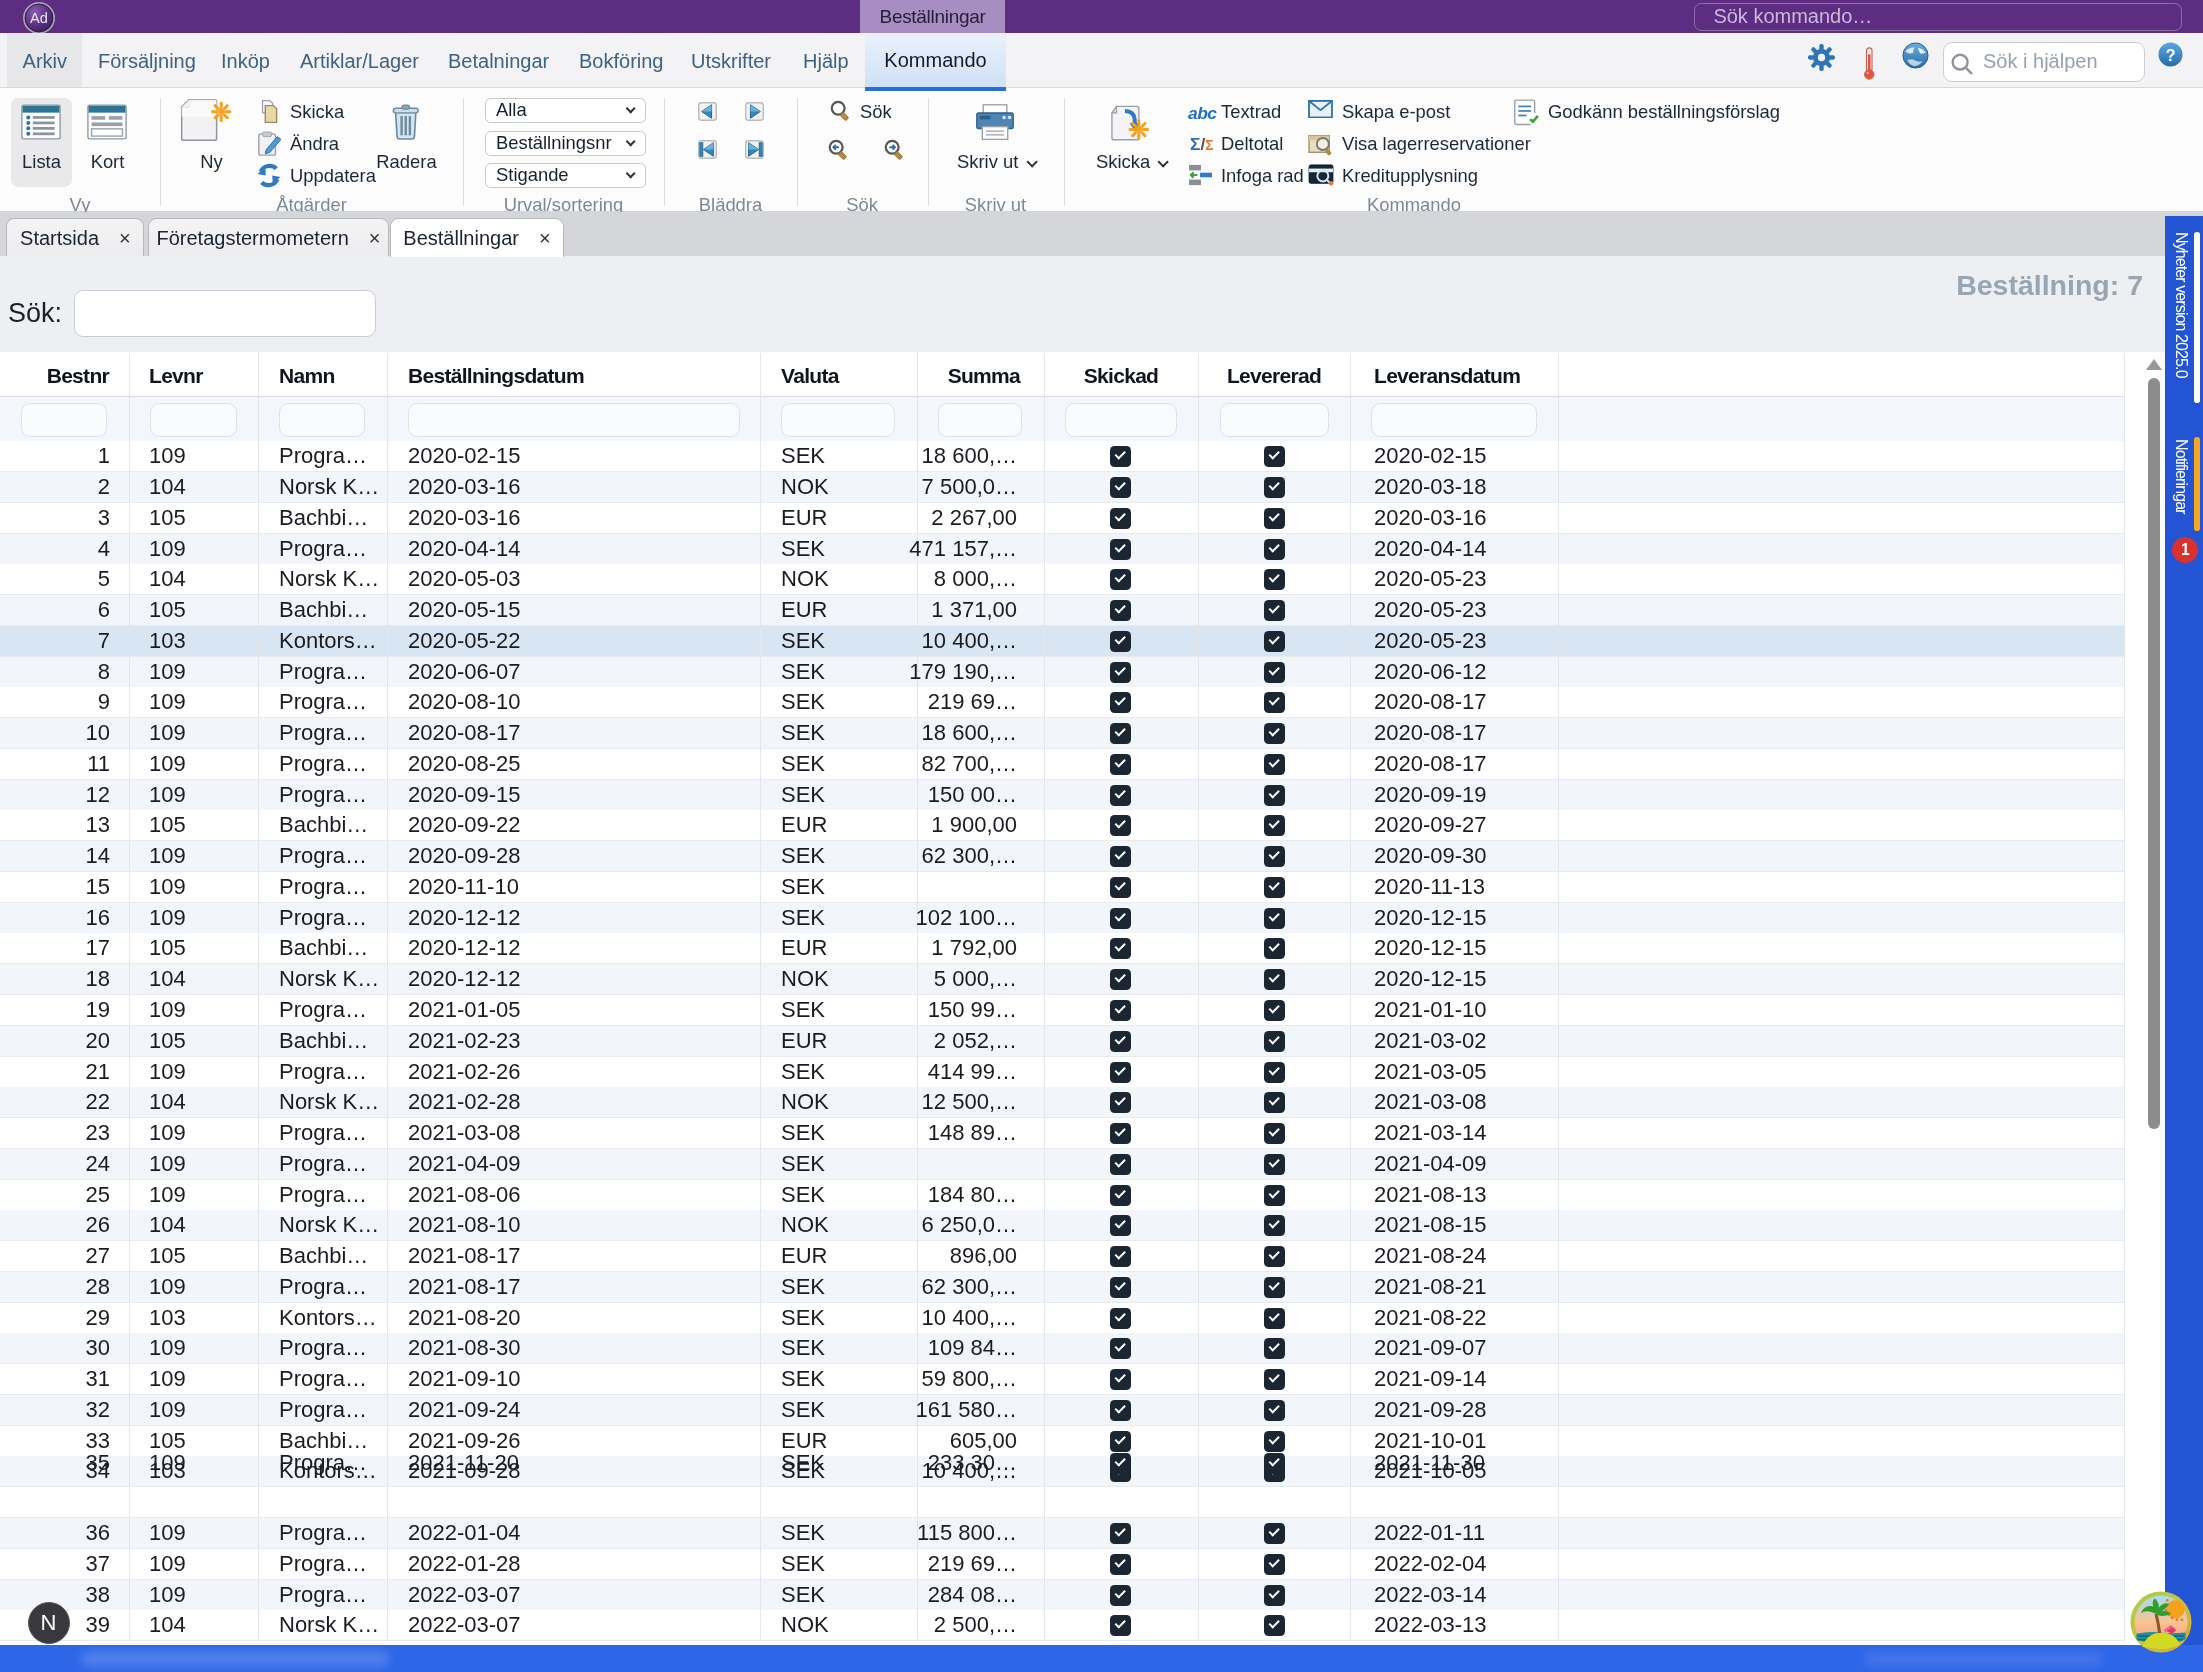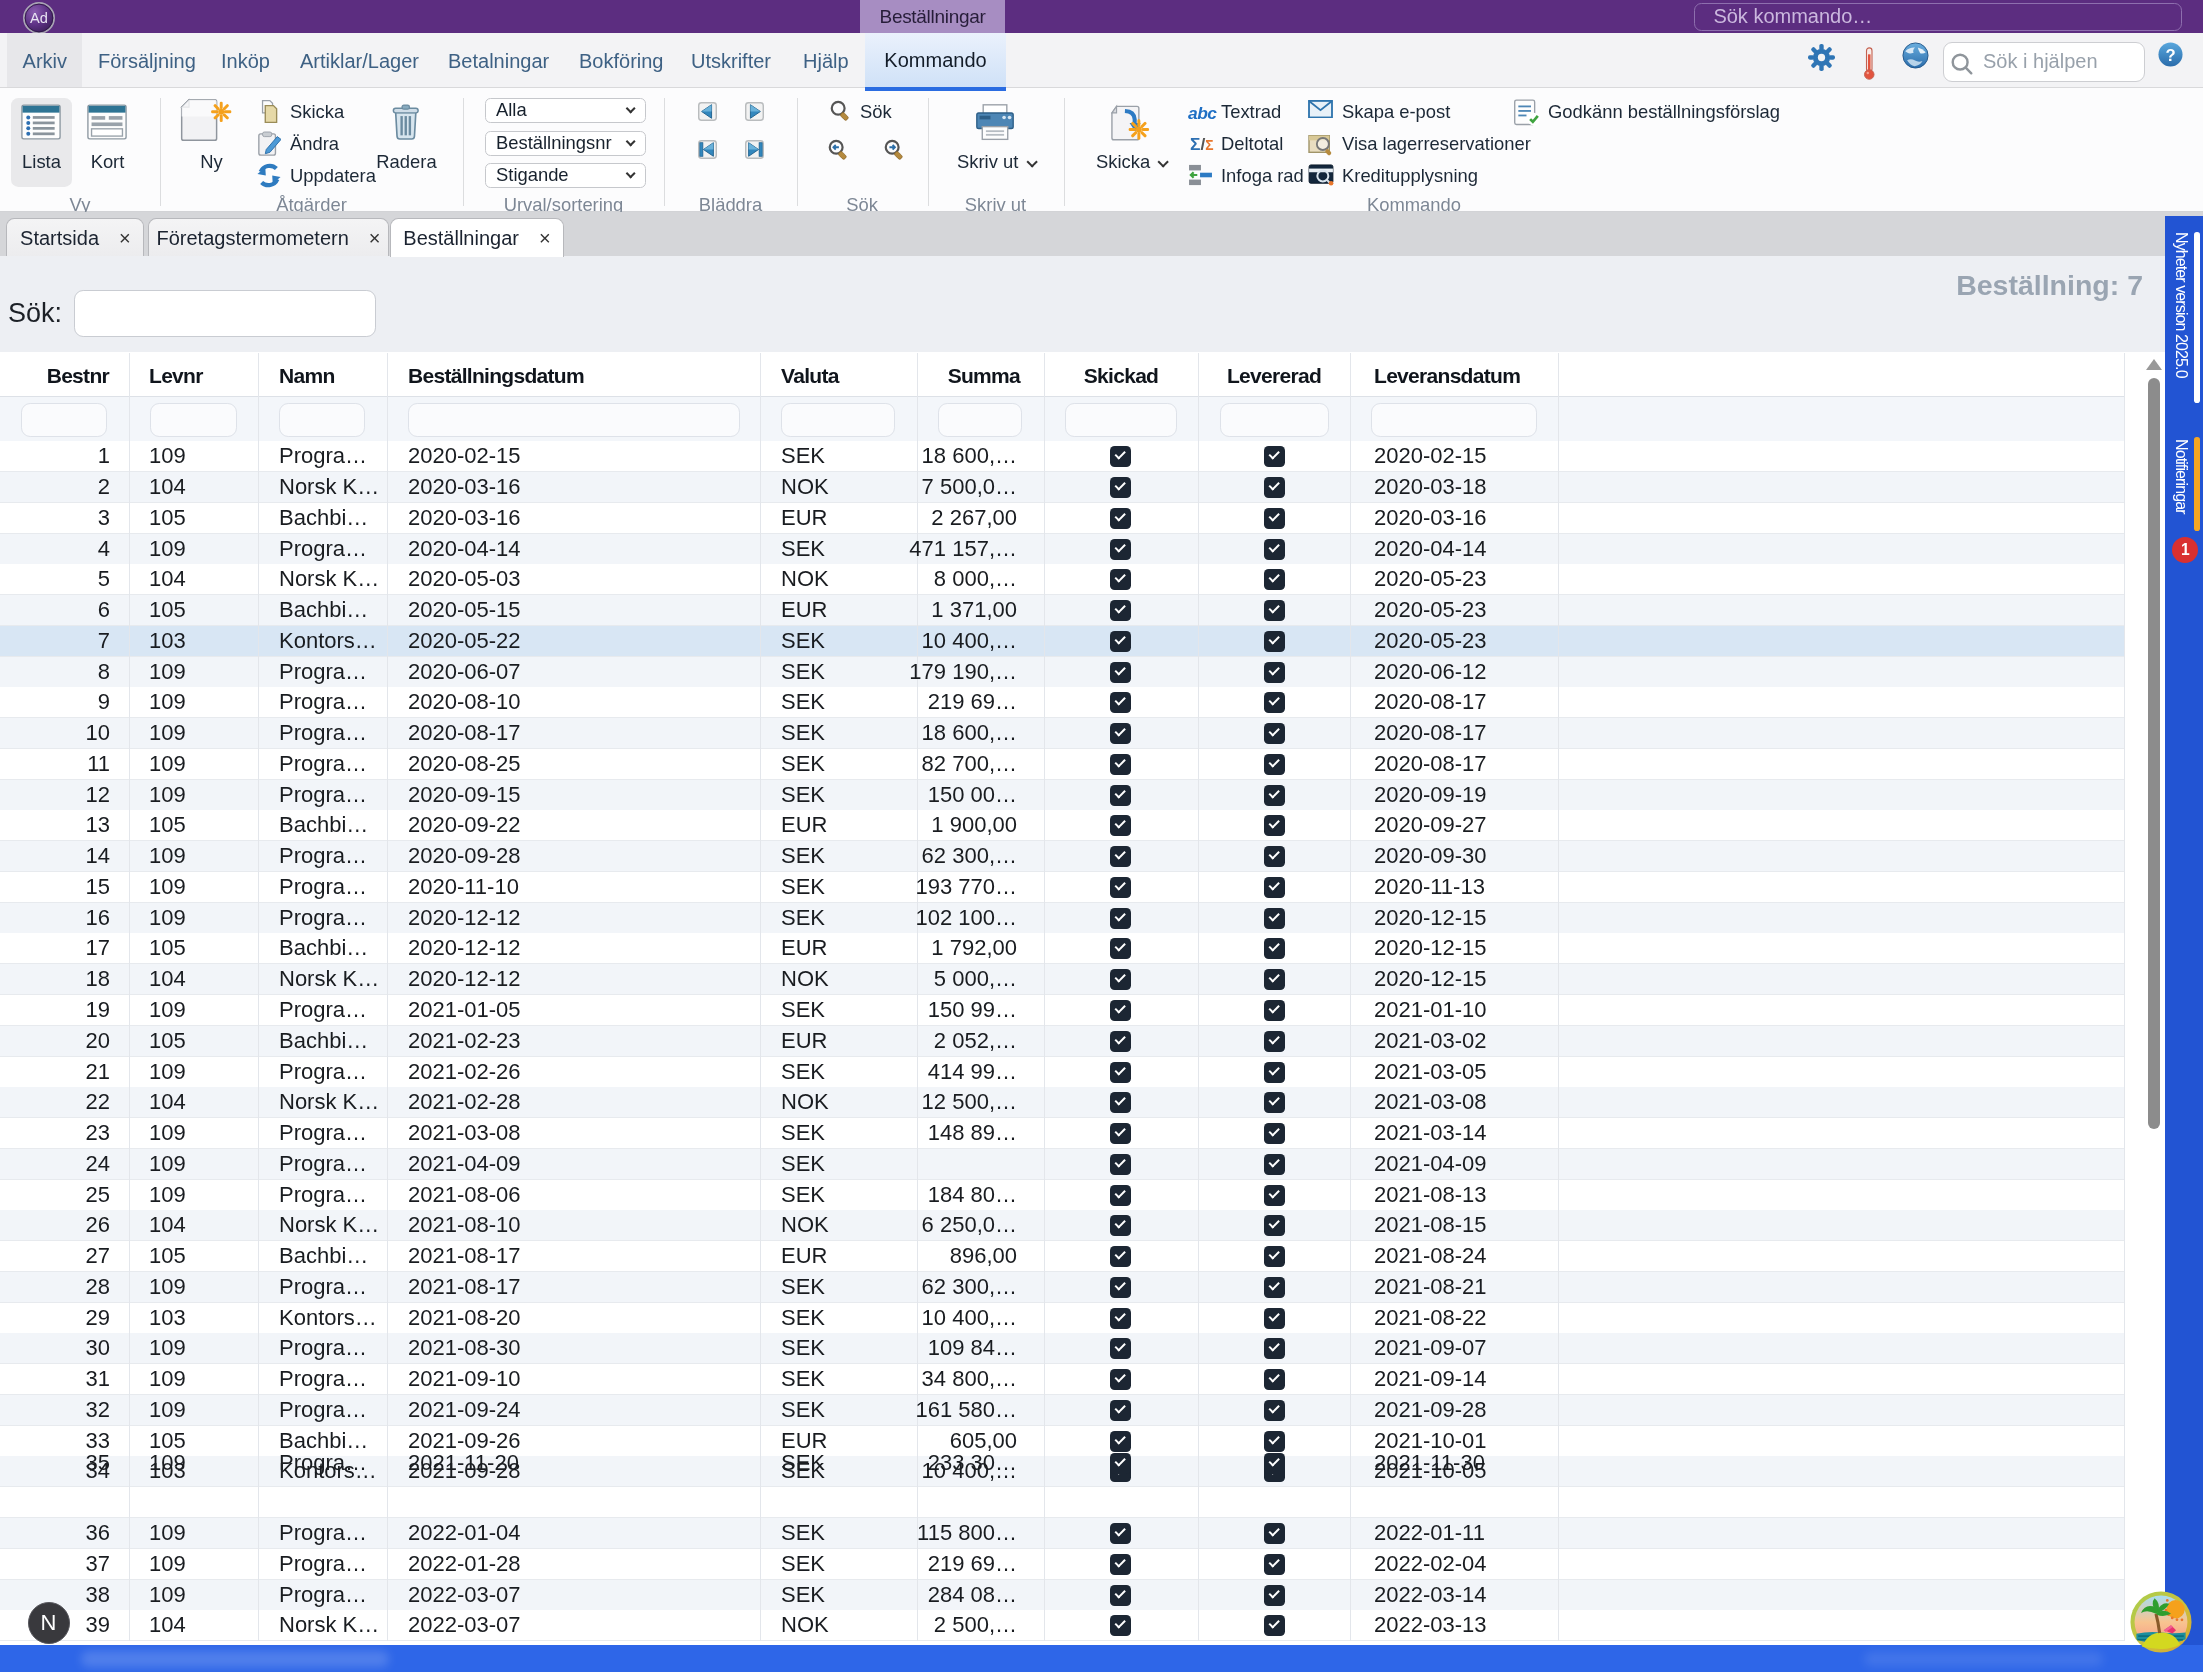--- a/index.html
+++ b/index.html
@@ -671,21 +671,20 @@
           <i></i>
         </span>
         <span class="c9">2020-09-30</span>
       </div>
 <div class="row" style="top:872px">
         <span class="c1">15</span>
         <span class="c2">109</span>
         <span class="c3">Progra…</span>
         <span class="c4">2020-11-10</span>
         <span class="c5">SEK</span>
-        <span class="c6">193 770…</span>
         <span class="cb" style="left:1110px">
           <i></i>
         </span>
         <span class="cb" style="left:1264px">
           <i></i>
         </span>
         <span class="c9">2020-11-13</span>
       </div>
 <div class="row" style="top:903px">
         <span class="c1">16</span>
@@ -910,21 +909,21 @@
           <i></i>
         </span>
         <span class="c9">2021-09-07</span>
       </div>
 <div class="row" style="top:1364px">
         <span class="c1">31</span>
         <span class="c2">109</span>
         <span class="c3">Progra…</span>
         <span class="c4">2021-09-10</span>
         <span class="c5">SEK</span>
-        <span class="c6">34 800,…</span>
+        <span class="c6">59 800,…</span>
         <span class="cb" style="left:1110px">
           <i></i>
         </span>
         <span class="cb" style="left:1264px">
           <i></i>
         </span>
         <span class="c9">2021-09-14</span>
       </div>
 <div class="row" style="top:1395px">
         <span class="c1">32</span>

